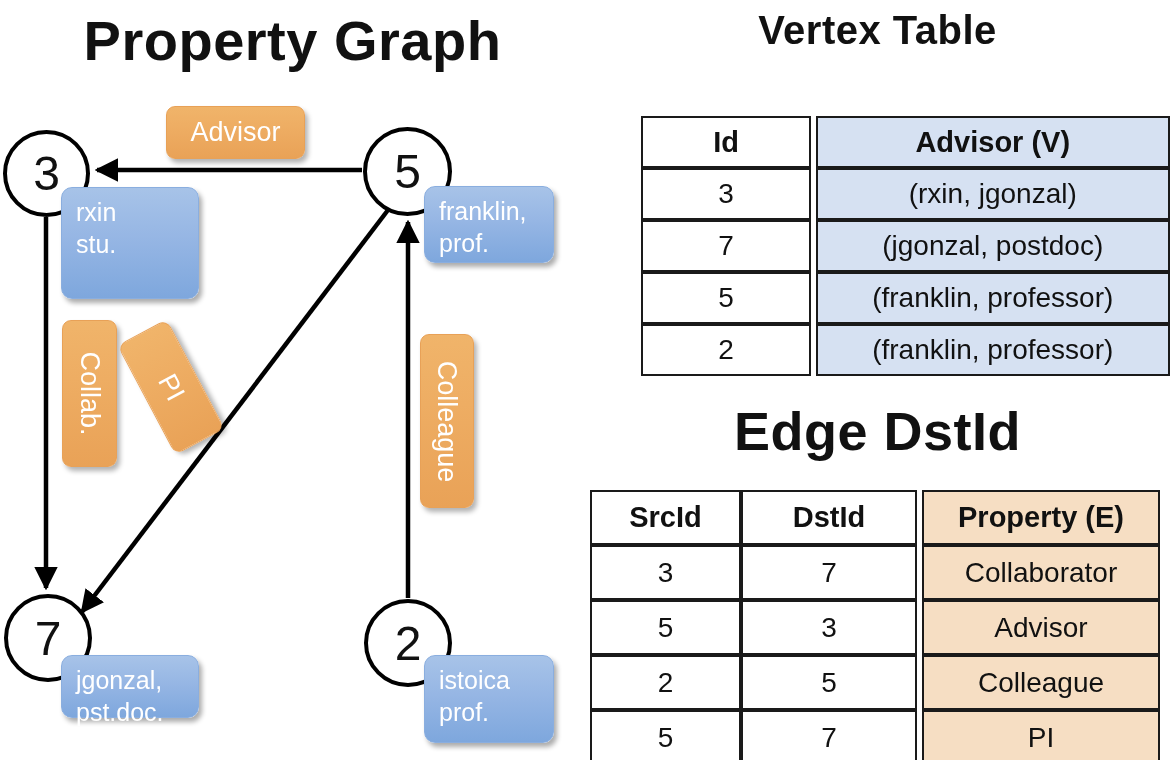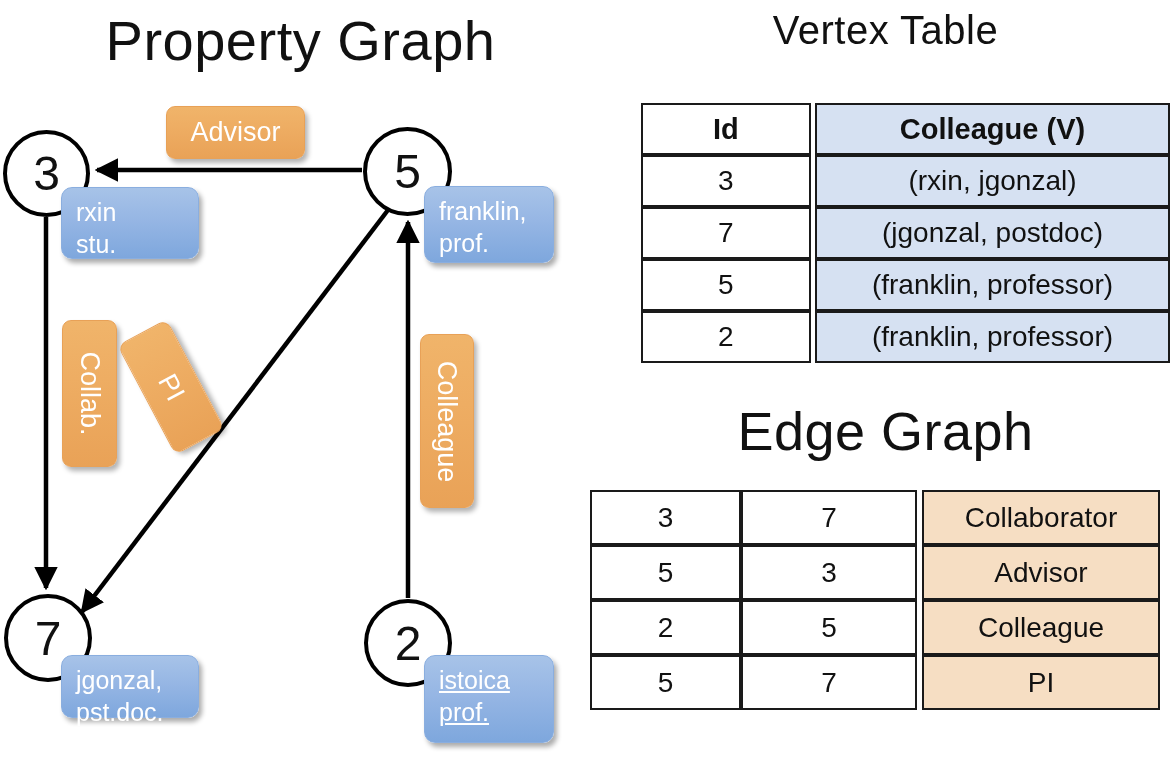--- a/index.html
+++ b/index.html
@@ -13,25 +13,24 @@
     position: relative;
     overflow: hidden;
     font-family: "Liberation Sans", sans-serif;
     color: #000000;
   }
 
   
   .title {
     position: absolute;
     font-family: "Liberation Sans", sans-serif;
-    font-weight: 400;
+    font-weight: 700;
     color: #111111;
     white-space: nowrap;
     letter-spacing: 0.5px;
-    padding-left: 8px;
   }
   #title-property-graph {
     left: 0; top: 8px; width: 585px;
     text-align: center;
     font-size: 56px;
   }
   #title-vertex-table {
     left: 585px; top: 8px; width: 585px;
     text-align: center;
     font-size: 40px;
@@ -136,37 +135,37 @@
   }
   .spacer-col {
     border: none !important;
     background: transparent !important;
     width: 5px;
     padding: 0 !important;
   }
   .cell-v { background: #d6e1f2 !important; }
   .cell-e { background: #f6dec3 !important; }
 
-  #vertex-table { left: 593px; top: 103px; padding-left: 48px; }
+  #vertex-table { left: 593px; top: 116px; padding-left: 48px; }
   #vertex-table .col-id    { width: 182px; }
   #vertex-table .col-prop  { width: 376px; }
   #vertex-table td, #vertex-table th { height: 48px; }
 
   #edge-table { left: 590px; top: 490px; }
   #edge-table .col-src  { width: 147px; }
   #edge-table .col-dst  { width: 172px; }
   #edge-table .col-prope{ width: 234px; }
   #edge-table td, #edge-table th { height: 51px; }
 </style>
 </head>
 <body>
 
 <div class="title" id="title-property-graph">Property Graph</div>
 <div class="title" id="title-vertex-table">Vertex Table</div>
-<div class="title" id="title-edge-table">Edge Graph</div>
+<div class="title" id="title-edge-table">Edge DstId</div>
 
 <div id="graph-panel">
 
   <svg id="graph-edges" viewBox="0 0 585 760" xmlns="http://www.w3.org/2000/svg">
     <defs>
       <marker id="arrow" viewBox="0 0 10 10" refX="9" refY="5" markerWidth="5.2" markerHeight="5.2" orient="auto-start-reverse">
         <path d="M 0 0 L 10 5 L 0 10 z" fill="#000000"></path>
       </marker>
     </defs>
 
@@ -185,36 +184,36 @@
   <div class="vertex" style="left:363px; top:127px; width:89px; height:89px;">
     <span>5</span>
   </div>
   <div class="vertex" style="left:4px; top:594px; width:88px; height:88px;">
     <span>7</span>
   </div>
   <div class="vertex" style="left:364px; top:599px; width:88px; height:88px;">
     <span>2</span>
   </div>
 
-  <div class="prop-box" style="left:61px; top:187px; width:138px; height:72px;">
+  <div class="prop-box" style="left:61px; top:187px; width:138px; height:112px;">
     <div>rxin</div>
     <div>stu.</div>
   </div>
 
   <div class="prop-box" style="left:424px; top:186px; width:130px; height:77px;">
     <div>franklin,</div>
     <div>prof.</div>
   </div>
 
   <div class="prop-box" style="left:61px; top:655px; width:138px; height:63px;">
     <div>jgonzal,</div>
     <div>pst.doc.</div>
   </div>
 
-  <div class="prop-box" style="left:424px; top:655px; width:130px; height:88px;text-decoration:underline;">
+  <div class="prop-box" style="left:424px; top:655px; width:130px; height:88px;">
     <div>istoica</div>
     <div>prof.</div>
   </div>
 
   <div class="edge-label" style="left:166px; top:106px; width:139px; height:53px;">
     <span>Advisor</span>
   </div>
 
   <div class="edge-label vert" style="left:62px; top:320px; width:55px; height:147px;">
     <span>Collab.</span>
@@ -227,21 +226,21 @@
   <div class="edge-label vert" style="left:420px; top:334px; width:54px; height:174px;">
     <span>Colleague</span>
   </div>
 </div>
 
 <table class="tbl" id="vertex-table">
   <tbody>
       <tr>
     <th class="col-id">Id</th>
     <td class="spacer-col"></td>
-    <th class="col-prop cell-v">Colleague (V)</th>
+    <th class="col-prop cell-v">Advisor (V)</th>
   </tr>
   <tr>
     <td class="col-id">3</td>
     <td class="spacer-col"></td>
     <td class="col-prop cell-v">(rxin, jgonzal)</td>
   </tr>
   <tr>
     <td class="col-id">7</td>
     <td class="spacer-col"></td>
     <td class="col-prop cell-v">(jgonzal, postdoc)</td>
@@ -254,20 +253,26 @@
   <tr>
     <td class="col-id">2</td>
     <td class="spacer-col"></td>
     <td class="col-prop cell-v">(franklin, professor)</td>
   </tr>
 </tbody>
   </table>
 
 <table class="tbl" id="edge-table">
   <tbody>
+      <tr>
+    <th class="col-src">SrcId</th>
+    <th class="col-dst">DstId</th>
+    <td class="spacer-col"></td>
+    <th class="col-prope cell-e">Property (E)</th>
+  </tr>
   <tr>
     <td class="col-src">3</td>
     <td class="col-dst">7</td>
     <td class="spacer-col"></td>
     <td class="col-prope cell-e">Collaborator</td>
   </tr>
   <tr>
     <td class="col-src">5</td>
     <td class="col-dst">3</td>
     <td class="spacer-col"></td>

